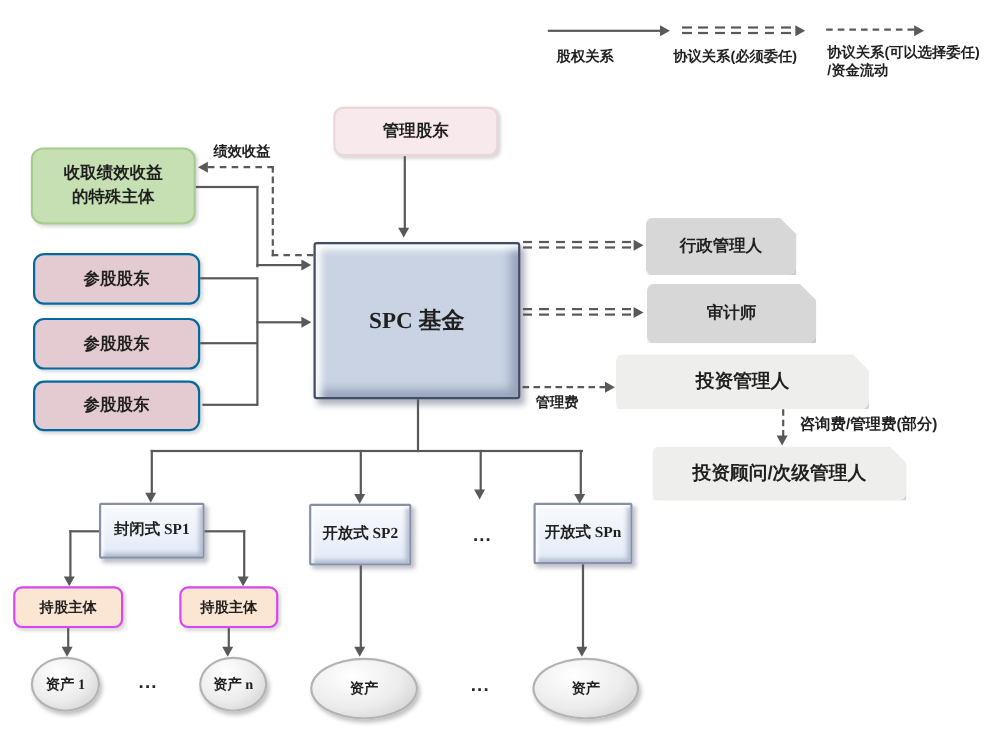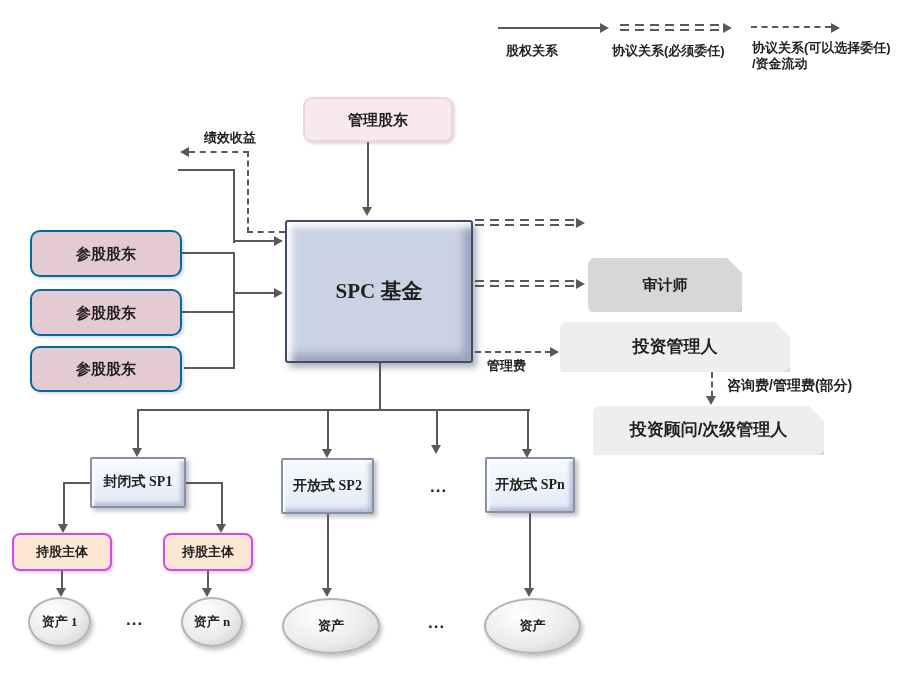--- a/index.html
+++ b/index.html
@@ -83,27 +83,34 @@
 
   <div class="dashh" style="left:751px;top:26px;width:80px;"></div>
   <div class="ar ar-r" style="left:831px;top:23px;"></div>
   <div class="lbl" style="left:752px;top:40px;line-height:16px;">
     <span>协议关系(可以选择委任)</span><br>
     <span>/资金流动</span>
   </div>
 
   <div class="box pinklight soft" style="left:303px;top:97px;width:150px;height:45px;">管理股东</div>
 
+  <div class="box green soft" style="left:28px;top:134px;width:150px;height:70px;">
+    <span>
+      <span>收取绩效收益</span><br>
+      <span>的特殊主体</span>
+    </span>
+  </div>
 
   <div class="box rose soft" style="left:30px;top:230px;width:152px;height:47px;">参股股东</div>
   <div class="box rose soft" style="left:30px;top:289px;width:152px;height:47px;">参股股东</div>
   <div class="box rose soft" style="left:30px;top:346px;width:152px;height:46px;">参股股东</div>
 
   <div class="box spc" style="left:285px;top:220px;width:188px;height:143px;">SPC 基金</div>
 
+  <div class="box greybox" style="left:587px;top:198px;width:137px;height:52px;">行政管理人</div>
   <div class="box greybox" style="left:588px;top:258px;width:154px;height:54px;">审计师</div>
   <div class="box lightgreybox" style="left:560px;top:322px;width:230px;height:50px;">投资管理人</div>
   <div class="box lightgreybox" style="left:593px;top:406px;width:231px;height:49px;text-align:center;">投资顾问/次级管理人</div>
 
   <div class="box sp-box" style="left:90px;top:457px;width:96px;height:51px;">封闭式 SP1</div>
   <div class="box sp-box" style="left:281px;top:458px;width:93px;height:56px;">开放式 SP2</div>
   <div class="box sp-box" style="left:485px;top:457px;width:90px;height:56px;">开放式 SPn</div>
   <div class="dots" style="left:430px;top:477px;">...</div>
 
   <div class="box peach soft" style="left:12px;top:533px;width:100px;height:38px;">持股主体</div>
@@ -121,21 +128,21 @@
 
   <div class="ln" style="left:178px;top:169px;width:57px;height:2px;"></div>
   <div class="ln" style="left:233px;top:169px;width:2px;height:74px;"></div>
   <div class="ln" style="left:233px;top:240px;width:42px;height:2px;"></div>
   <div class="ar ar-r" style="left:274px;top:236px;"></div>
 
   <div class="ar ar-l" style="left:180px;top:147px;"></div>
   <div class="dashh" style="left:189px;top:151px;width:60px;"></div>
   <div class="dashv" style="left:247px;top:151px;height:82px;"></div>
   <div class="dashh" style="left:247px;top:231px;width:38px;"></div>
-  <div class="lbl" style="left:204px;top:129px;">绩效收益</div>
+  <div class="lbl" style="left:194px;top:129px;">绩效收益</div>
 
   <div class="ln" style="left:182px;top:252px;width:52px;height:2px;"></div>
   <div class="ln" style="left:182px;top:311px;width:52px;height:2px;"></div>
   <div class="ln" style="left:184px;top:367px;width:50px;height:2px;"></div>
   <div class="ln" style="left:233px;top:252px;width:2px;height:117px;"></div>
   <div class="ln" style="left:233px;top:292px;width:42px;height:2px;"></div>
   <div class="ar ar-r" style="left:274px;top:288px;"></div>
 
   <div class="ddash" style="left:475px;top:219px;width:102px;">
       <i></i>

